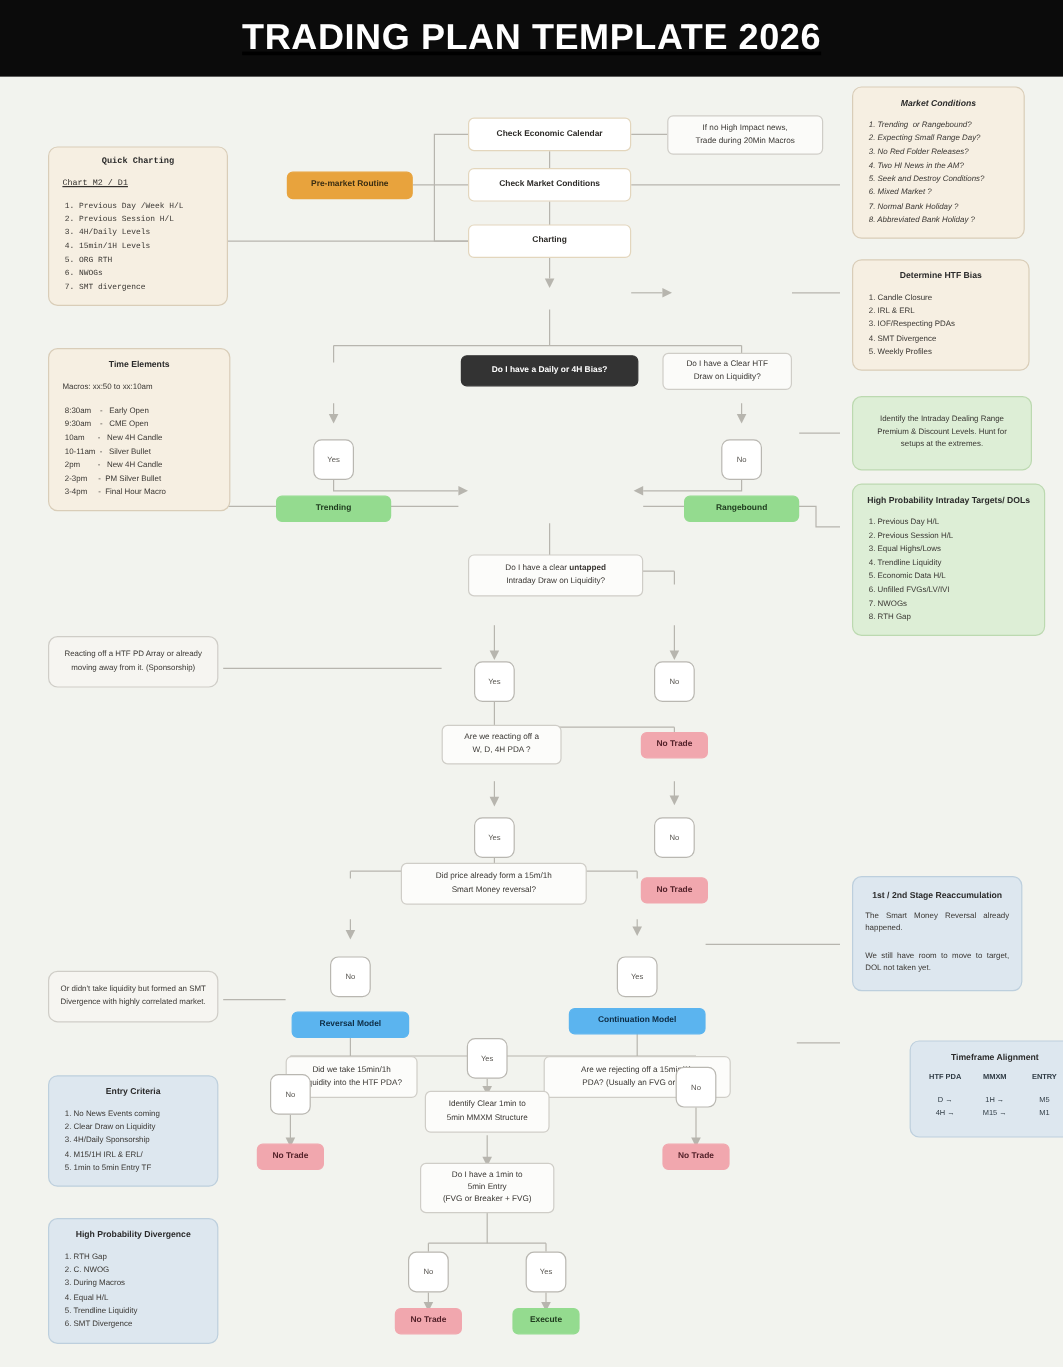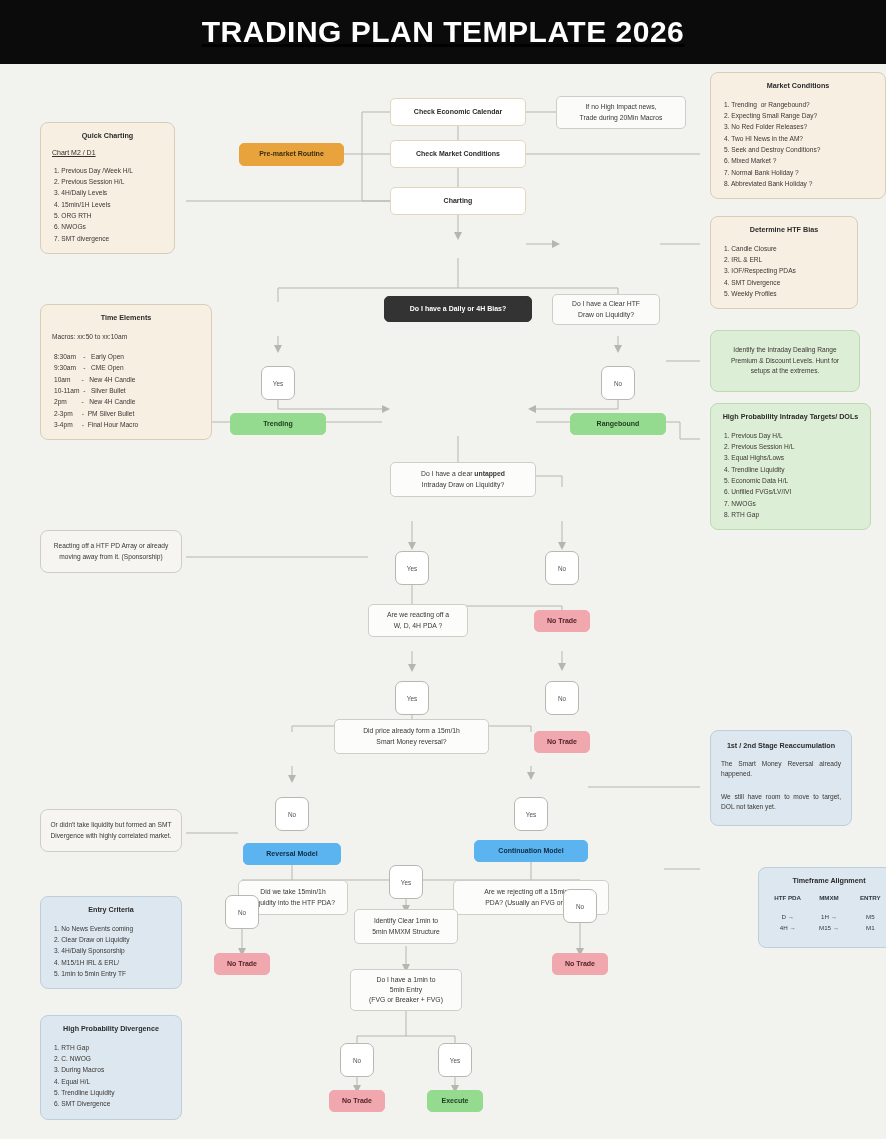--- a/index.html
+++ b/index.html
@@ -255,33 +255,33 @@
       <polygon points="527,708 531,716 535,708"></polygon>
       <polygon points="238,884 242,892 246,884"></polygon>
       <polygon points="576,884 580,892 584,884"></polygon>
       <polygon points="353,1021 357,1029 361,1021"></polygon>
       <polygon points="451,1021 455,1029 459,1021"></polygon>
       <polygon points="402,900 406,908 410,900"></polygon>
       <polygon points="402,841 406,849 410,841"></polygon>
     </g>
   </svg>
 
-  <div class="panel" style="left:40px; top:58px; width:135px;">
+  <div class="panel" style="left:40px; top:58px; width:150px;font-family:Liberation Mono, monospace;">
     <div class="panel-title">Quick Charting</div>
     <div class="panel-sub">Chart M2 / D1</div>
     <div class="panel-line">1. Previous Day /Week H/L</div>
     <div class="panel-line">2. Previous Session H/L</div>
     <div class="panel-line">3. 4H/Daily Levels</div>
     <div class="panel-line">4. 15min/1H Levels</div>
     <div class="panel-line">5. ORG RTH</div>
     <div class="panel-line">6. NWOGs</div>
     <div class="panel-line">7. SMT divergence</div>
   </div>
 
-  <div class="panel" style="left:40px; top:240px; width:172px;">
+  <div class="panel" style="left:40px; top:226px; width:152px;">
     <div class="panel-title">Time Elements</div>
     <div class="panel-line" style="margin-bottom:9px; padding-left:2px;">Macros: xx:50 to xx:10am</div>
     <div class="panel-line">8:30am    -   Early Open</div>
     <div class="panel-line">9:30am    -   CME Open</div>
     <div class="panel-line">10am      -   New 4H Candle</div>
     <div class="panel-line">10-11am  -   Silver Bullet</div>
     <div class="panel-line">2pm        -   New 4H Candle</div>
     <div class="panel-line">2-3pm     -  PM Silver Bullet</div>
     <div class="panel-line">3-4pm     -  Final Hour Macro</div>
   </div>
@@ -306,21 +306,21 @@
   <div class="panel blue" style="left:40px; top:951px; width:142px;">
     <div class="panel-title">High Probability Divergence</div>
     <div class="panel-line">1. RTH Gap</div>
     <div class="panel-line">2. C. NWOG</div>
     <div class="panel-line">3. During Macros</div>
     <div class="panel-line">4. Equal H/L</div>
     <div class="panel-line">5. Trendline Liquidity</div>
     <div class="panel-line">6. SMT Divergence</div>
   </div>
 
-  <div class="panel" style="left:710px; top:8px; width:176px;">
+  <div class="panel" style="left:710px; top:8px; width:144px;font-style:italic;">
     <div class="panel-title">Market Conditions</div>
     <div class="panel-line">1. Trending  or Rangebound?</div>
     <div class="panel-line">2. Expecting Small Range Day?</div>
     <div class="panel-line">3. No Red Folder Releases?</div>
     <div class="panel-line">4. Two HI News in the AM?</div>
     <div class="panel-line">5. Seek and Destroy Conditions?</div>
     <div class="panel-line">6. Mixed Market ?</div>
     <div class="panel-line">7. Normal Bank Holiday ?</div>
     <div class="panel-line">8. Abbreviated Bank Holiday ?</div>
   </div>

